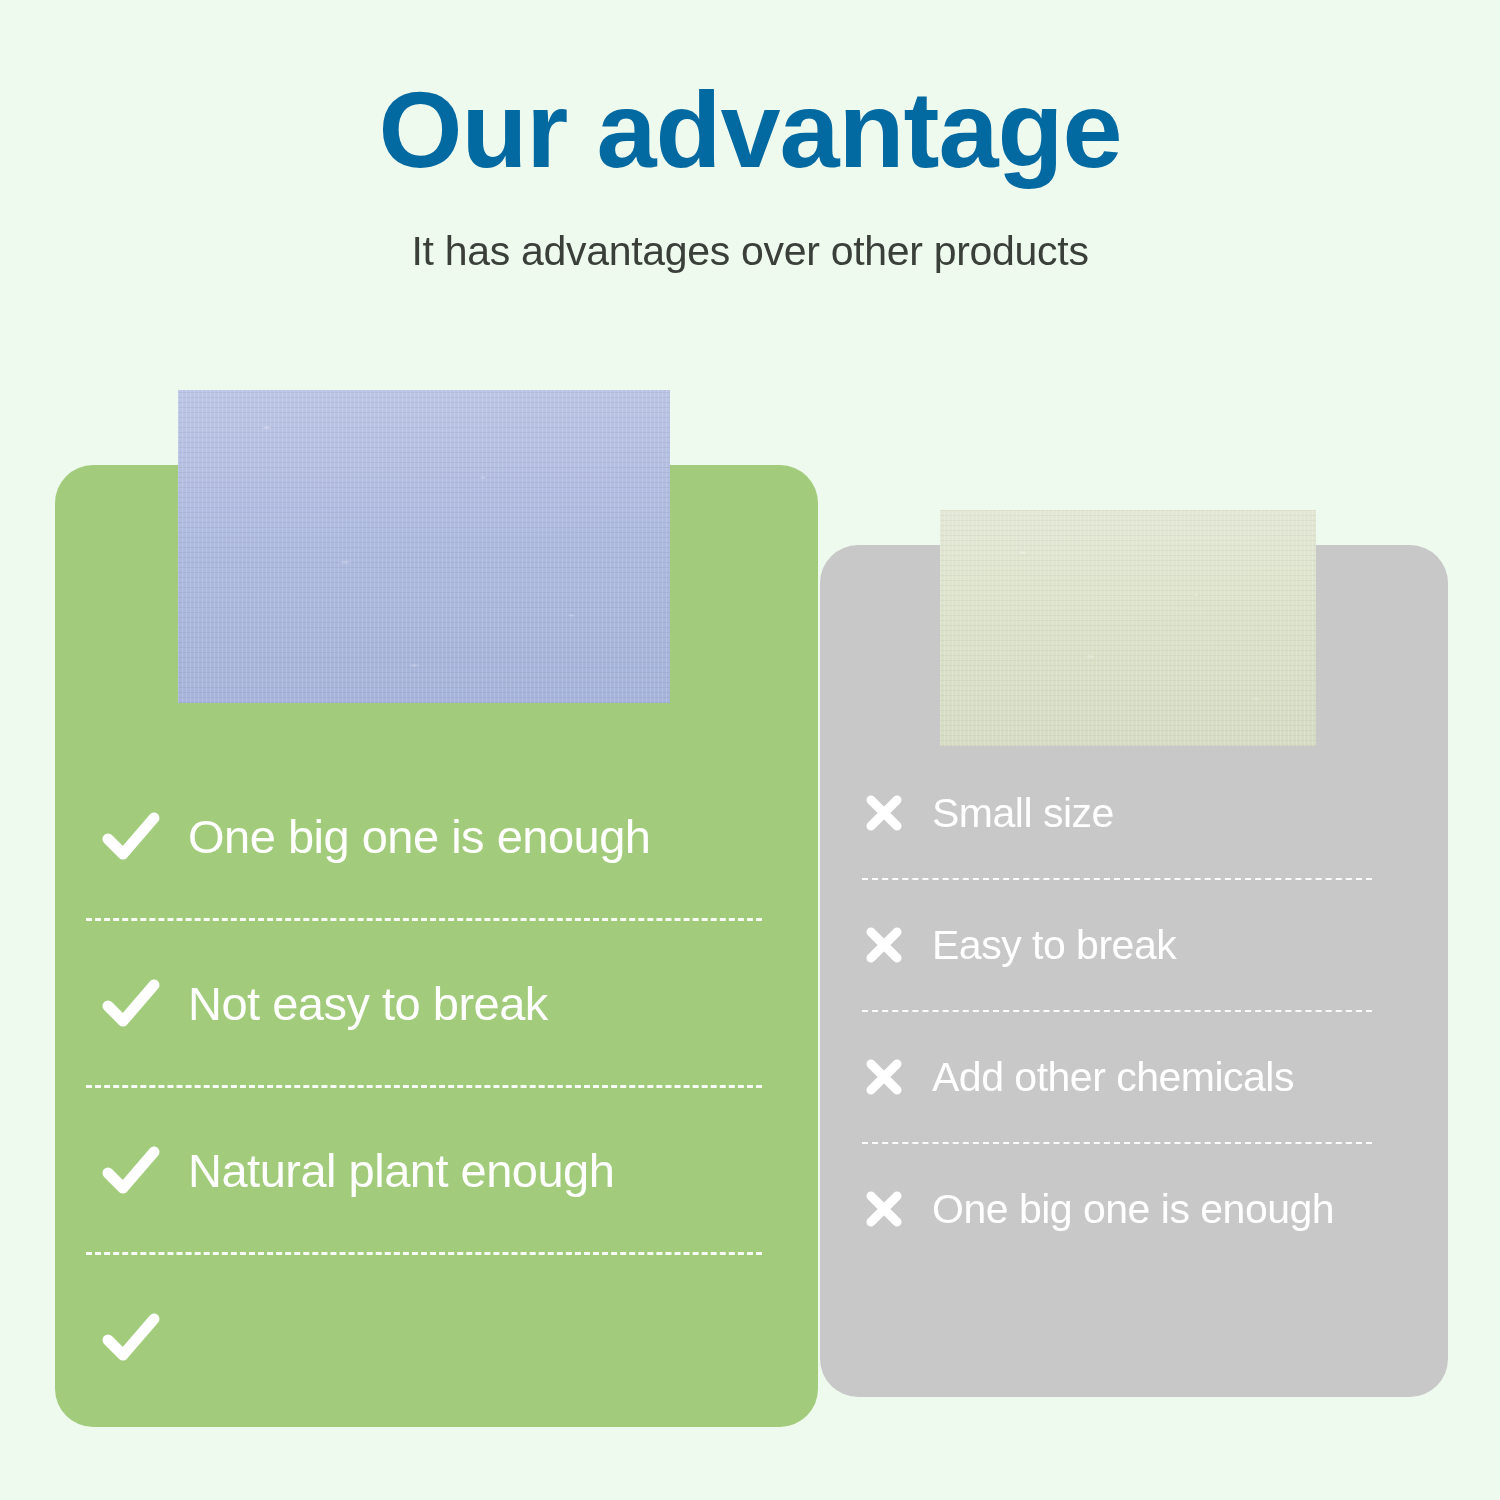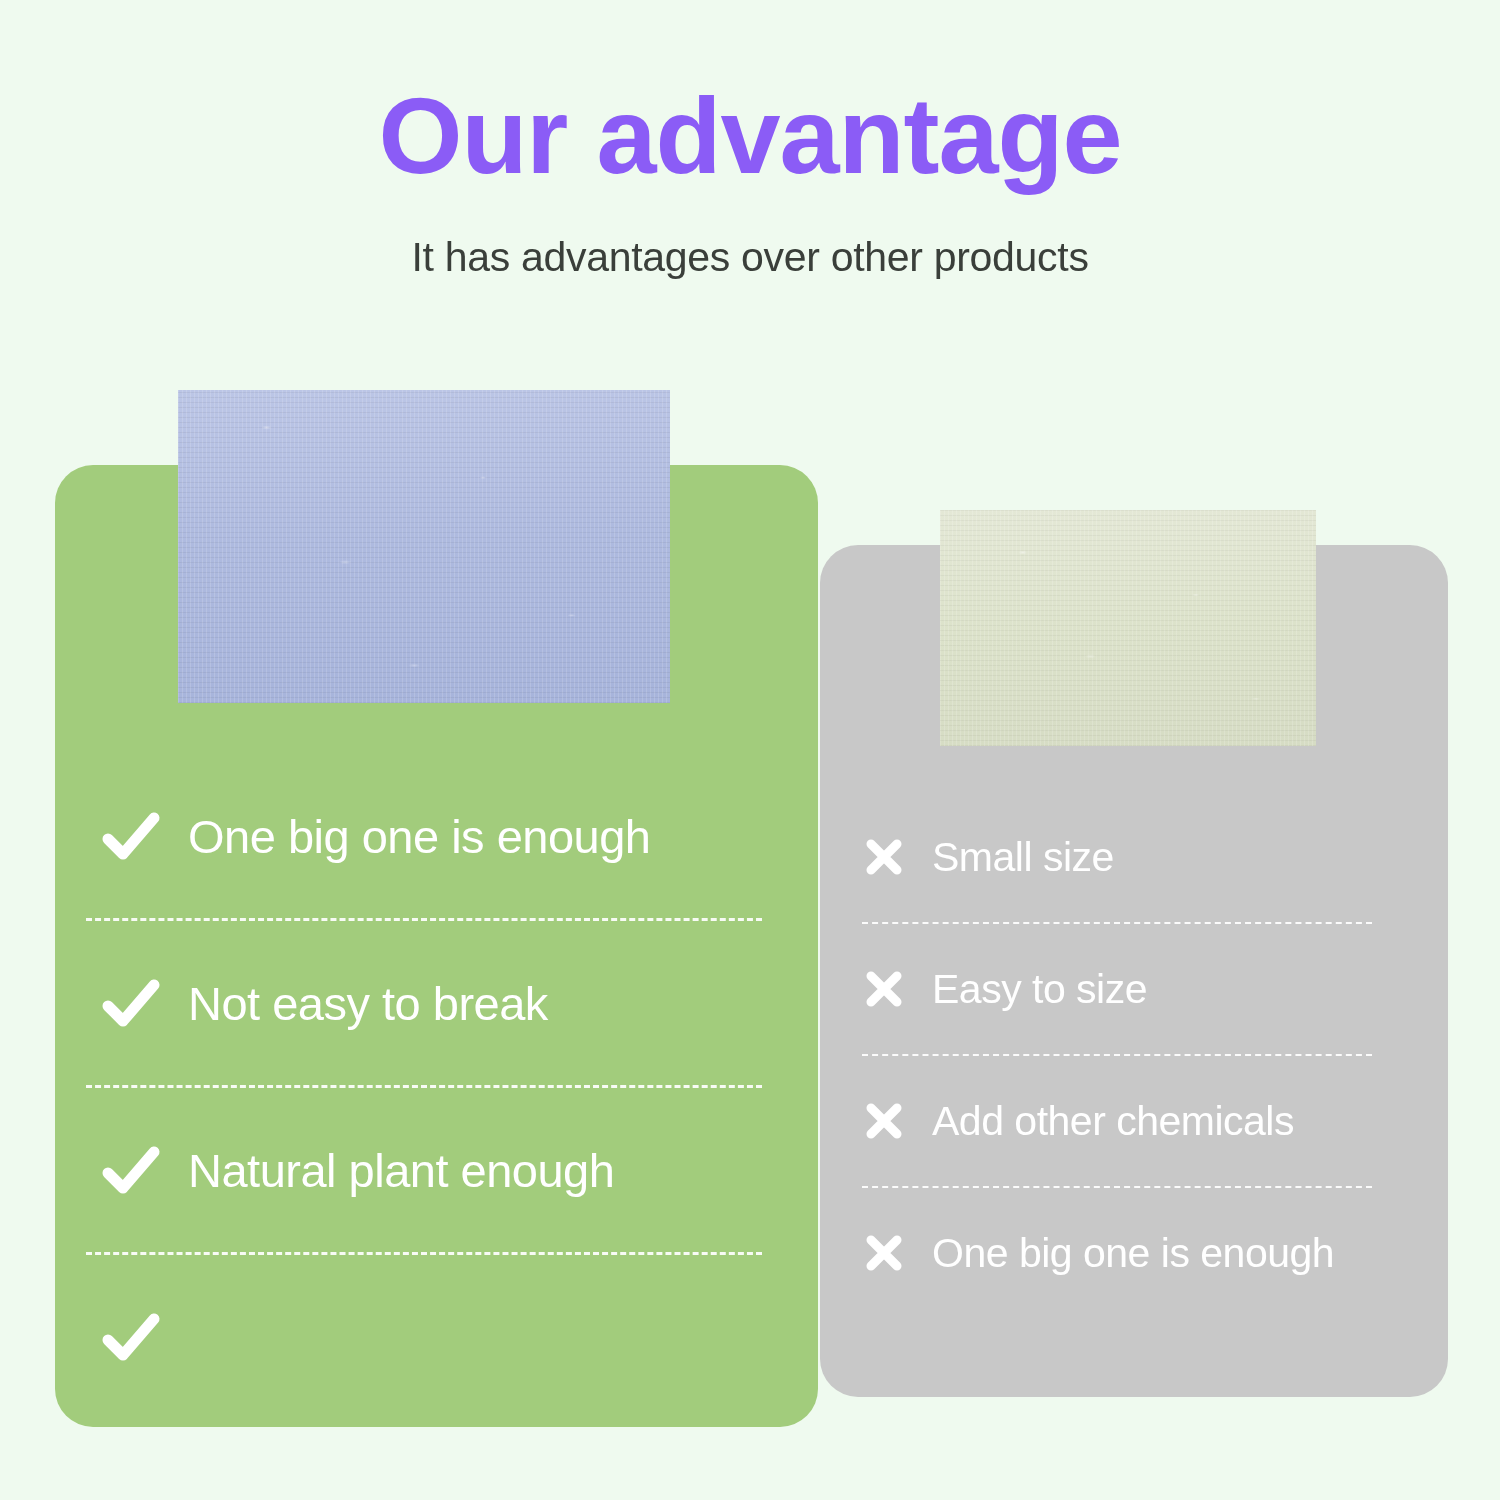--- a/index.html
+++ b/index.html
@@ -17,26 +17,26 @@
 
   
   #header {
     position: absolute;
     left: 0;
     top: 0;
     width: 1500px;
     text-align: center;
   }
   #page-title {
-    margin: 14px;
+    margin: 8px;
     padding-top: 68px;
     font-size: 108px;
     line-height: 1.0;
     font-weight: bold;
-    color: #8b5cf6;
+    color: #0369a1;
     letter-spacing: -1px;
   }
   #page-subtitle {
     margin: 17px;
     padding-top: 30px;
     font-size: 41px;
     line-height: 1.0;
     font-weight: normal;
     color: #3A3F3A;
     letter-spacing: -0.3px;
@@ -158,21 +158,21 @@
     z-index: 5;
   }
   #pro-list .feature-row { height: 92px; }
   #pro-list .feature-icon { width: 62px; height: 62px; margin-right: 26px; }
   #pro-list .feature-label { font-size: 47px; line-height: 1; }
   #pro-list .divider { width: 676px; margin: 36px 0 36px -14px; }
 
   
   #con-list {
     left: 862px;
-    top: 820px;
+    top: 776px;
     width: 600px;
     z-index: 5;
   }
   #con-list .feature-row { height: 74px; }
   #con-list .feature-icon { width: 44px; height: 44px; margin-right: 26px; }
   #con-list .feature-label { font-size: 41px; line-height: 1; }
   #con-list .divider { width: 510px; border-top-width: 2px; margin: 28px 0 28px 0; }
 </style>
 </head>
 <body>
@@ -240,21 +240,21 @@
       </svg>
       <span class="feature-label">Small size</span>
     </li>
 
     <hr class="divider">
 
     <li class="feature-row">
       <svg class="feature-icon" viewBox="0 0 44 44">
         <path d="M9 9 L35 35 M35 9 L9 35" fill="none" stroke="#FFFFFF" stroke-width="9" stroke-linecap="round"></path>
       </svg>
-      <span class="feature-label">Easy to size</span>
+      <span class="feature-label">Easy to break</span>
     </li>
 
     <hr class="divider">
 
     <li class="feature-row">
       <svg class="feature-icon" viewBox="0 0 44 44">
         <path d="M9 9 L35 35 M35 9 L9 35" fill="none" stroke="#FFFFFF" stroke-width="9" stroke-linecap="round"></path>
       </svg>
       <span class="feature-label">Add other chemicals</span>
     </li>

